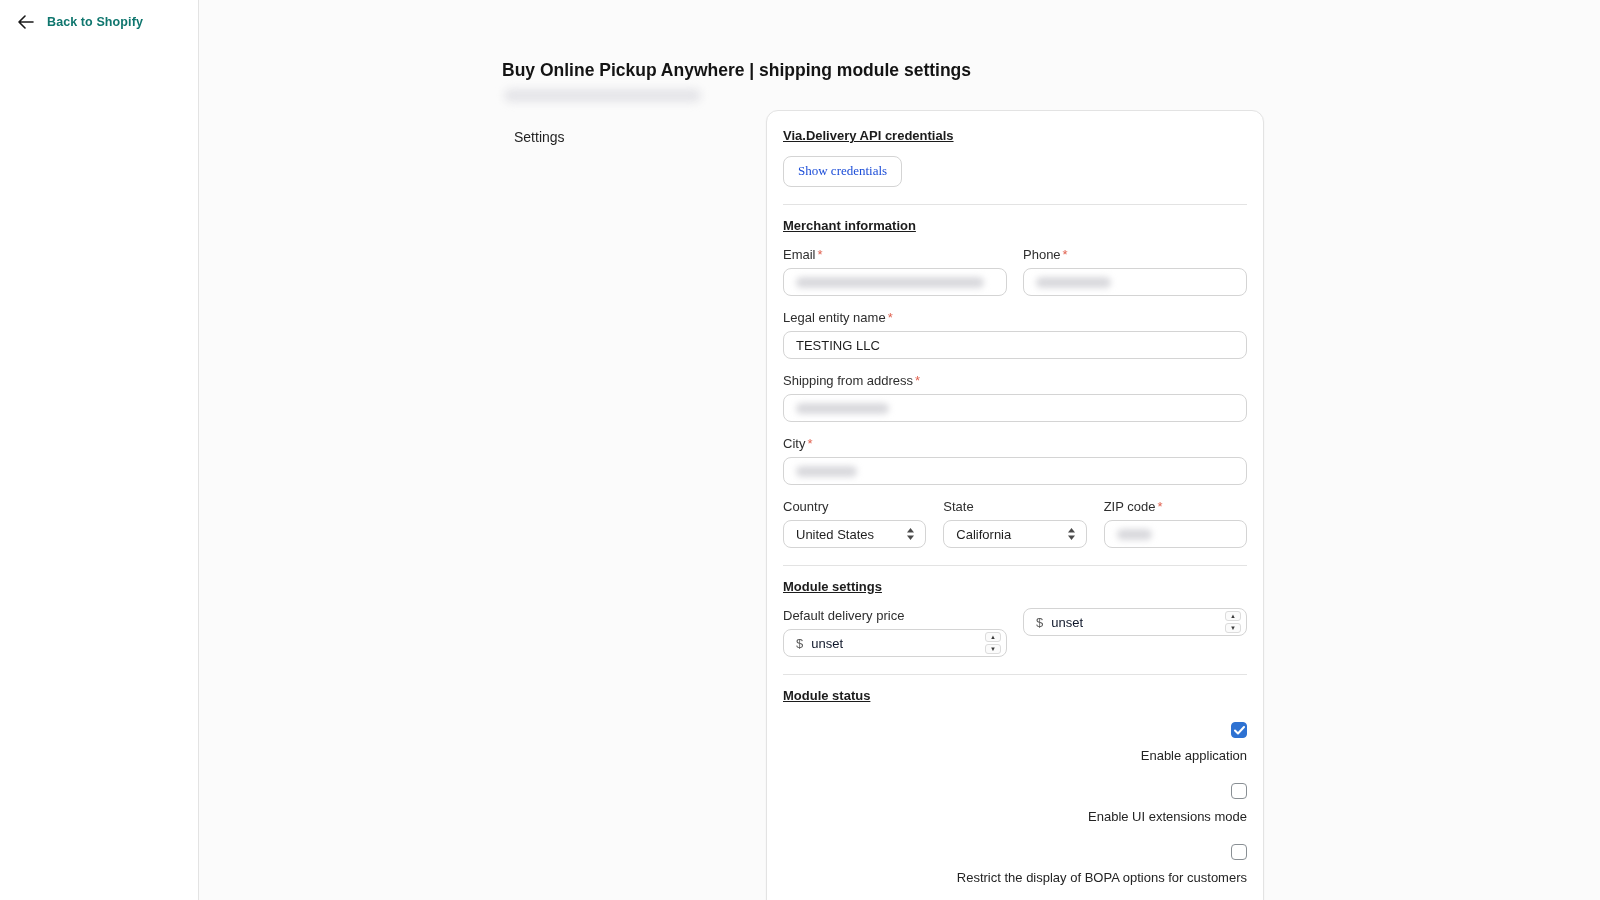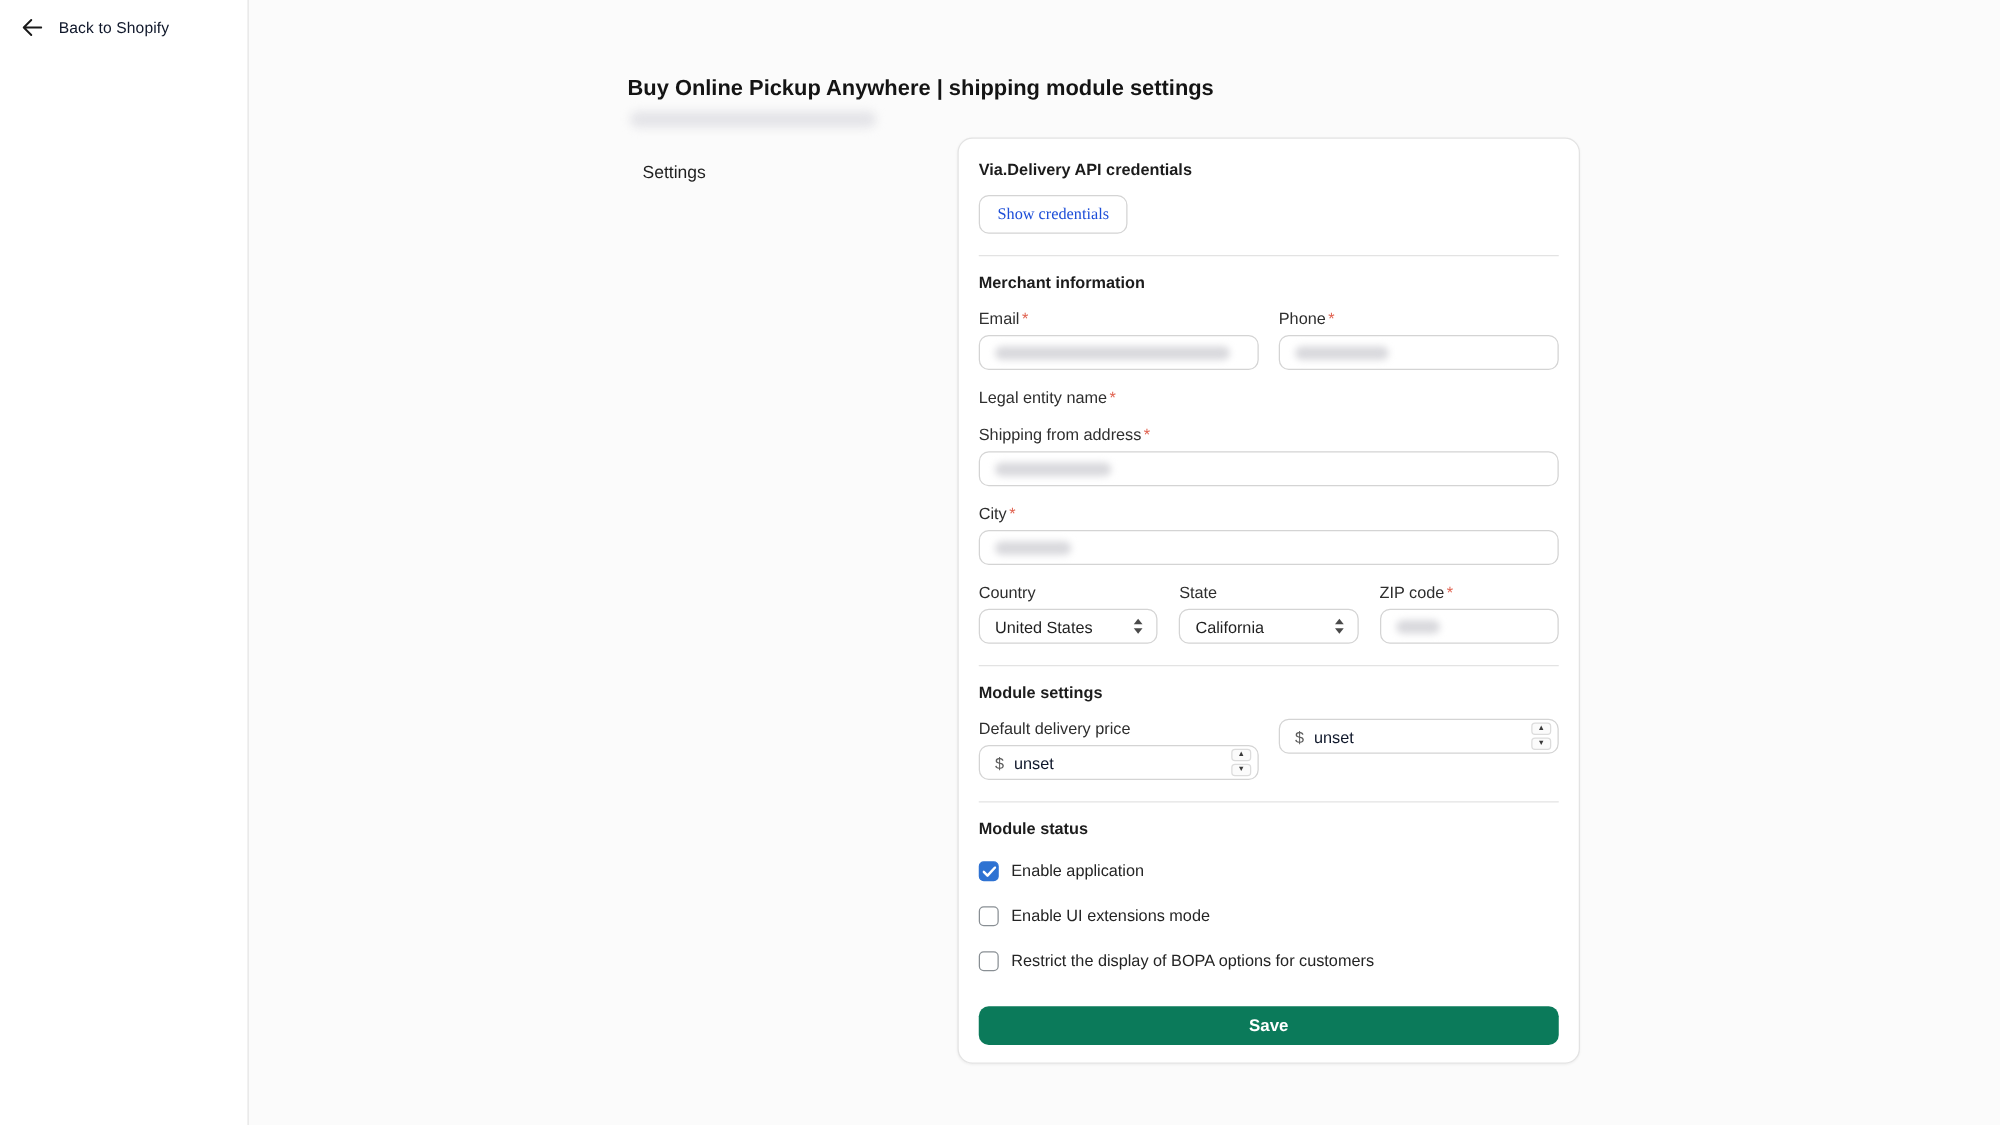--- a/index.html
+++ b/index.html
@@ -13,21 +13,21 @@
   
   .sidebar {
     position:absolute; left:0; top:0; width:199px; height:900px;
     background:#ffffff; border-right:1px solid #e3e3e3;
   }
   .back-row {
     display:flex; align-items:center; gap:13px;
     padding:15px 12px 12px 17px; cursor:pointer;
   }
   .back-row svg { display:block; }
-  .back-label { font-size:12.5px; font-weight:400; color:#0f172a; letter-spacing:.1px; }
+  .back-label { font-size:12.5px; font-weight:700; color:#0f766e; letter-spacing:.1px; }
 
   
   .main { position:absolute; left:200px; top:0; right:0; bottom:0;margin-top:42px; }
   .page-title {
     position:absolute; left:302px; top:18px;
     font-size:17.5px; font-weight:700; color:#141414;
   }
   .subtitle-blur {
     position:absolute; left:304px; top:47px; width:197px; height:13px;
     background:#e4e4e8; border-radius:7px; filter:blur(4px);
@@ -37,21 +37,21 @@
     font-size:14px; color:#1f1f1f; cursor:pointer;
   }
 
   
   .card {
     position:absolute; left:566px; top:68px; width:498px;
     background:#ffffff; border:1px solid #e3e3e3; border-radius:12px;
     box-shadow:0 1px 2px rgba(0,0,0,.05);
     padding:17px 16px 14px 16px;
   }
-  .sec-title { font-size:13px; font-weight:700; color:#1c1c1c; }
+  .sec-title { font-size:13px; font-weight:700; color:#1c1c1c;text-decoration:underline; }
   .divider { border:none; border-top:1px solid #e3e3e3; margin:17px 0 13px 0; }
 
   .btn-secondary {
     margin-top:13px;
     display:inline-block;
     font-size:13px; color:#1d4ed8;
     background:#ffffff; border:1px solid #d4d4d4; border-radius:8px;
     padding:6px 14px 7px 14px; cursor:pointer;
     font-family:Liberation Serif, serif;
   }
@@ -84,21 +84,21 @@
   .spinner {
     position:absolute; right:5px; top:50%; transform:translateY(-50%);
     display:flex; flex-direction:column; gap:2px;
   }
   .spin-btn {
     width:16px; height:10px; border:1px solid #dcdcdc; background:#fbfbfb;
     border-radius:3px; display:flex; align-items:center; justify-content:center;
     font-size:6px; color:#3a3a3a; line-height:1; cursor:pointer; padding:0;
   }
 
-  .check-row { display:flex; align-items:flex-start; gap:10px; margin-top:20px; cursor:pointer; }
+  .check-row { display:flex; align-items:flex-end; gap:10px; margin-top:20px; cursor:pointer;flex-direction:column; }
   .check-row:first-of-type { margin-top:19px; }
   .cb {
     width:16px; height:16px; border:1.5px solid #898f94; border-radius:4px;
     background:#fff; display:flex; align-items:center; justify-content:center; flex:none;
   }
   .cb svg { display:none; }
   .cb.checked { background:#2e72d2; border-color:#2e72d2; }
   .cb.checked svg { display:block; }
   .check-label { font-size:13px; color:#242424; }
 
@@ -147,20 +147,21 @@
       <div>
         <div class="flabel"><span>Phone</span><span class="req">*</span></div>
         <div class="input">
             <span class="blob w75"></span>
           </div>
       </div>
     </div>
 
     <div class="field">
       <div class="flabel"><span>Legal entity name</span><span class="req">*</span></div>
+      <input class="input-el" value="TESTING LLC" style="">
     </div>
 
     <div class="field">
       <div class="flabel"><span>Shipping from address</span><span class="req">*</span></div>
       <div class="input">
           <span class="blob w93"></span>
         </div>
     </div>
 
     <div class="field">

